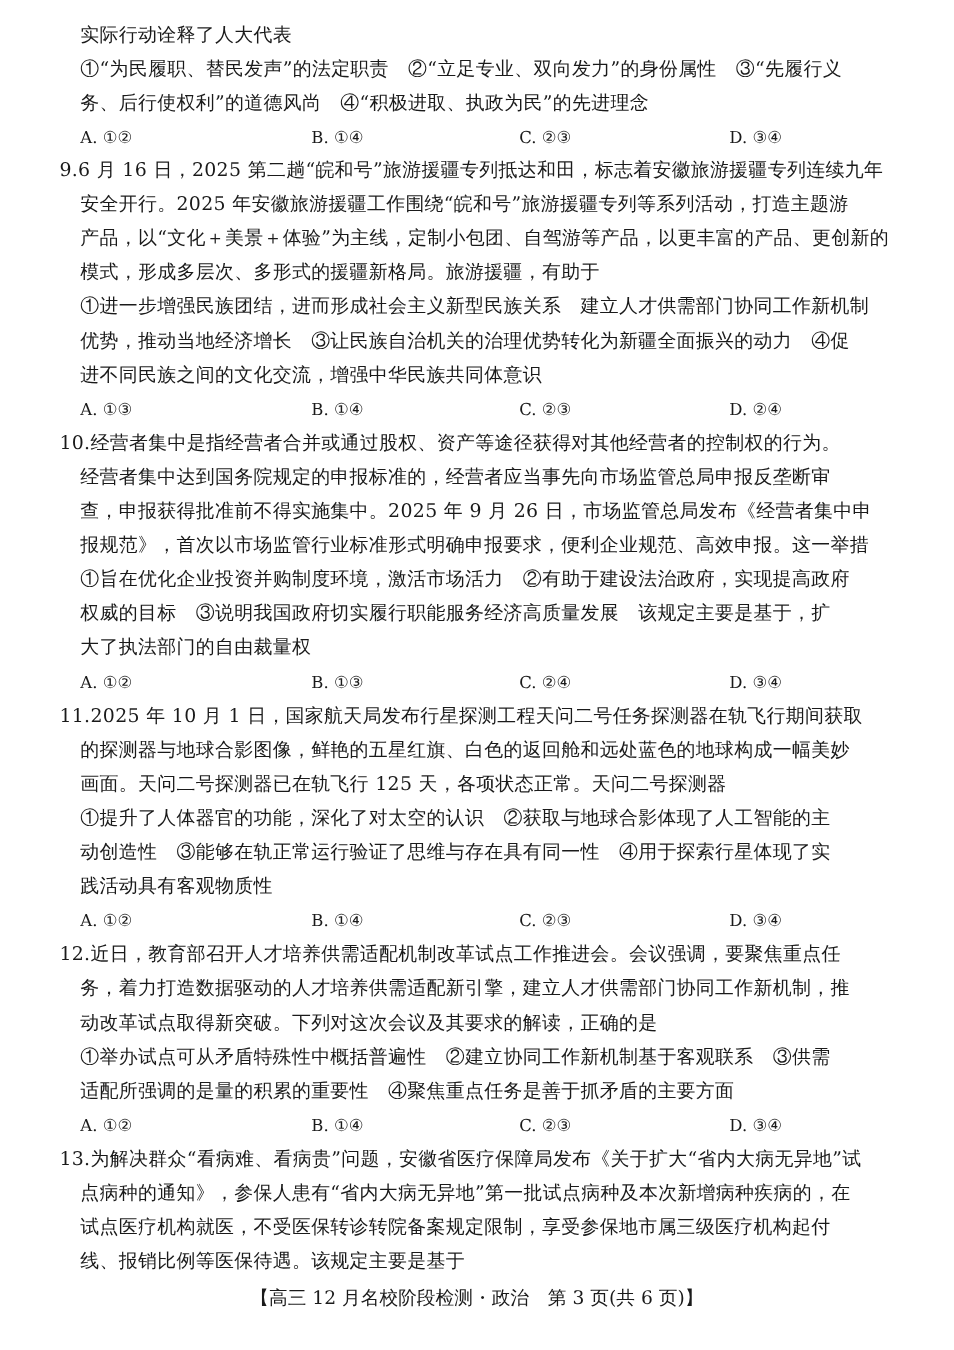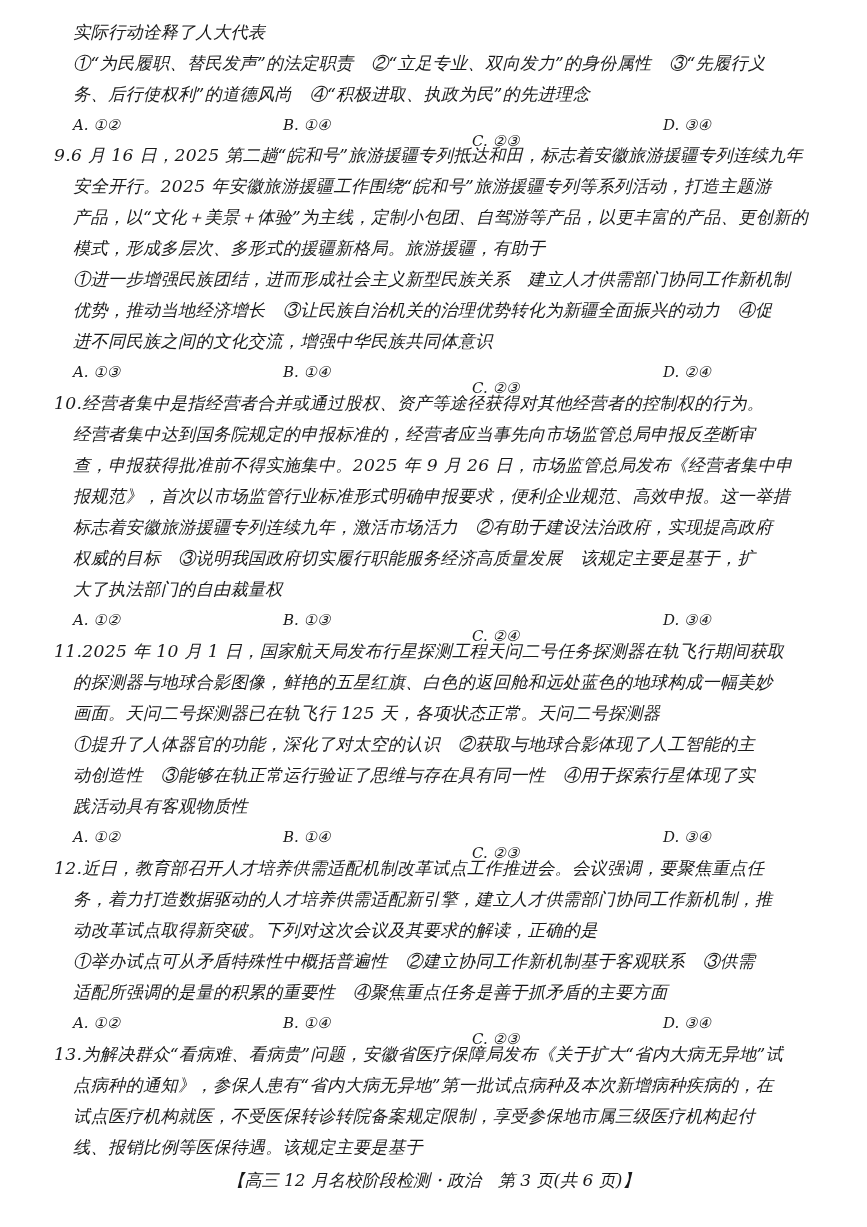--- a/index.html
+++ b/index.html
@@ -1,33 +1,33 @@
 <!DOCTYPE html>
 <html><head>
   <meta charset="utf-8">
   <style>
     html, body { margin: 0; padding: 0; background: #ffffff; }
     body {
       width: 867px; height: 1227px; position: relative; overflow: hidden;
       font-family: "DejaVu Serif", "Liberation Serif", serif;
       color: #1a1a1a;
     }
-    .page { position: absolute; left: 0; top: 0; width: 867px; height: 1227px; font-style: italic; }
+    .page { position: absolute; left: 0; top: 0; width: 867px; height: 1227px; }
     .line {
       position: absolute; left: 73px; width: 760px;
       font-size: 17.2px; line-height: 24px; white-space: nowrap;
       letter-spacing: 0.3px;
     }
     .qline { left: 54px; }
     .qnum { display: inline-block; }
     .opts { position: absolute; left: 73px; width: 760px; height: 24px; font-size: 15px; line-height: 24px; }
     .opt { position: absolute; top: 0; white-space: nowrap; }
     .opt.a { left: 0; }
     .opt.b { left: 210px; }
-    .opt.c { left: 399px; margin-top: 16px; }
+    .opt.c { left: 399px; }
     .opt.d { left: 590px; }
     .footer {
       position: absolute; top: 1168px; left: 0; width: 867px; text-align: center;
       font-size: 17px; line-height: 24px; white-space: nowrap;
     }
   </style>
 </head>
 <body>
 
 <div class="page">
@@ -53,21 +53,21 @@
     <span class="opt a">A. ①③</span>
     <span class="opt b">B. ①④</span>
     <span class="opt c">C. ②③</span>
     <span class="opt d">D. ②④</span>
   </div>
 
   <div class="line qline" style="top:391px"><span class="qnum">10.</span><span>经营者集中是指经营者合并或通过股权、资产等途径获得对其他经营者的控制权的行为。</span></div>
   <div class="line" style="top:422px">经营者集中达到国务院规定的申报标准的，经营者应当事先向市场监管总局申报反垄断审</div>
   <div class="line" style="top:453px">查，申报获得批准前不得实施集中。2025 年 9 月 26 日，市场监管总局发布《经营者集中申</div>
   <div class="line" style="top:484px">报规范》，首次以市场监管行业标准形式明确申报要求，便利企业规范、高效申报。这一举措</div>
-  <div class="line" style="top:515px">标志着安徽旅游援疆专列连续九年，激活市场活力　②有助于建设法治政府，实现提高政府</div>
+  <div class="line" style="top:515px">①旨在优化企业投资并购制度环境，激活市场活力　②有助于建设法治政府，实现提高政府</div>
   <div class="line" style="top:546px">权威的目标　③说明我国政府切实履行职能服务经济高质量发展　该规定主要是基于，扩</div>
   <div class="line" style="top:577px">大了执法部门的自由裁量权</div>
   <div class="opts" style="top:608px">
     <span class="opt a">A. ①②</span>
     <span class="opt b">B. ①③</span>
     <span class="opt c">C. ②④</span>
     <span class="opt d">D. ③④</span>
   </div>
 
   <div class="line qline" style="top:639px"><span class="qnum">11.</span><span>2025 年 10 月 1 日，国家航天局发布行星探测工程天问二号任务探测器在轨飞行期间获取</span></div>

